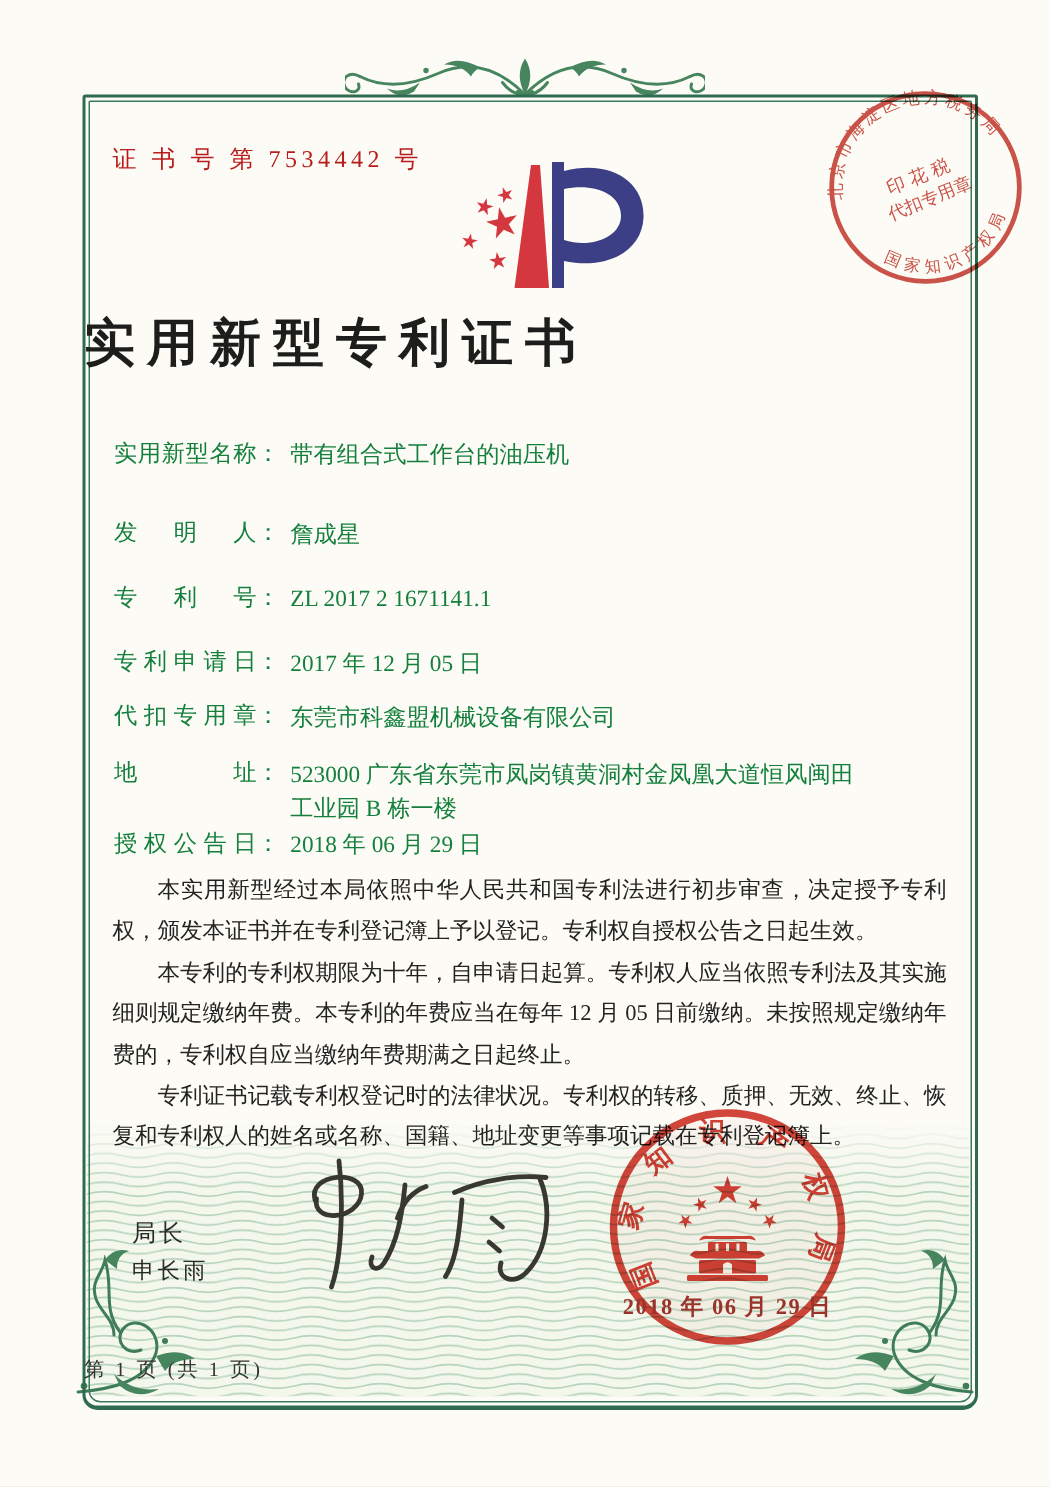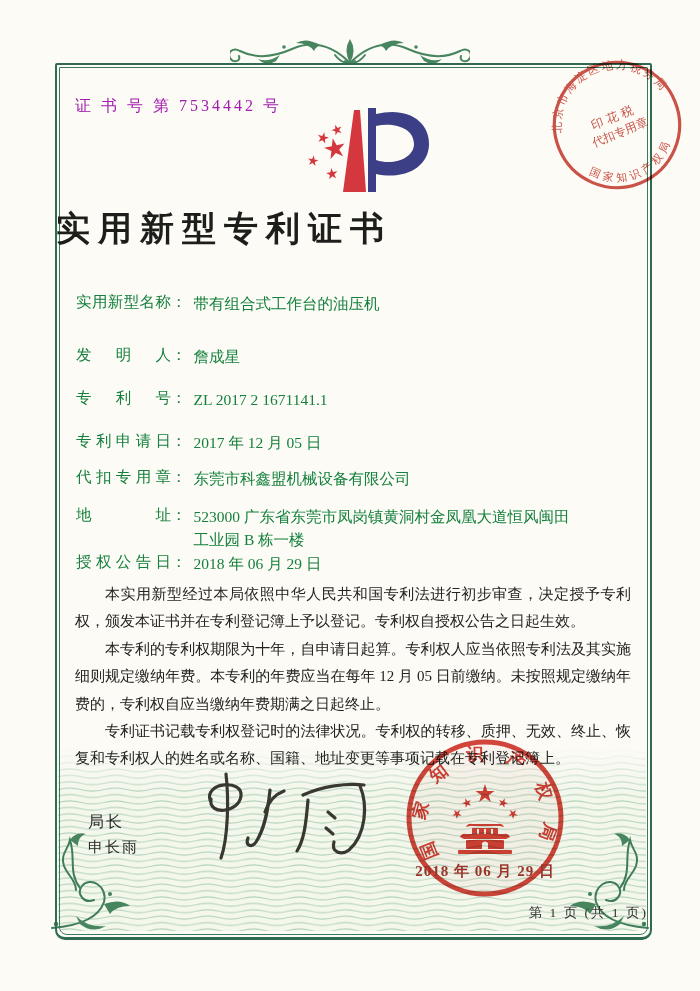--- a/index.html
+++ b/index.html
@@ -25,21 +25,21 @@
     border-radius:0 0 8px 8px; overflow:hidden; z-index:1; background:#f4f7ec;
   }
   .wave-fade{
     position:absolute; left:58px; top:748px; width:588px; height:42px;
     background:linear-gradient(#fcfbf6, rgba(252,251,246,0)); z-index:2;
   }
   .ornament{position:absolute; z-index:3;}
   
   .cert-no{
     position:absolute; left:75px; top:96px; font-size:16px; letter-spacing:3px;
-    color:#a21caf; z-index:5;
+    color:#b91c1c; z-index:5;
   }
   .logo{position:absolute; left:280px; top:100px; z-index:5;}
   .title{
     position:absolute; left:56px; top:206px; width:592px; 
     font-size:34px; font-weight:bold; letter-spacing:8px; color:#1d1d1b; z-index:5;
   }
   
   .frow{position:absolute; left:76px; font-size:15.5px; z-index:5; color:#15803d;}
   .flabel{
     display:inline-block; width:95px; text-align:justify; text-align-last:justify;
@@ -59,21 +59,21 @@
   .director-title{position:absolute; left:88px; top:812px; font-size:16px; letter-spacing:2px; z-index:5;}
   .director-name{position:absolute; left:88px; top:838px; font-size:15px; letter-spacing:2px; z-index:5;}
   .signature{position:absolute; left:185px; top:760px; z-index:6;}
   .seal{position:absolute; left:400px; top:733px; z-index:6; mix-blend-mode:multiply;}
   .seal-date{
     position:absolute; left:400px; top:862px; width:170px; text-align:center;
     font-size:15px; font-weight:bold; letter-spacing:1px; color:#9a332a; z-index:7;
   }
   .tax-stamp{position:absolute; left:549px; top:57px; z-index:7; mix-blend-mode:multiply; opacity:.92;}
   .footer{
-    position:absolute; left:56px; top:904px; width:592px; text-align:right;
+    position:absolute; left:56px; top:904px; width:592px; text-align:left;
     font-size:13.5px; letter-spacing:2px; color:#33332f; z-index:5;
   }
   svg text{font-family:"Liberation Serif","DejaVu Serif",serif;}
 </style>
 </head>
 <body>
 
 <div class="page">
 
   <svg width="0" height="0" style="position:absolute">

